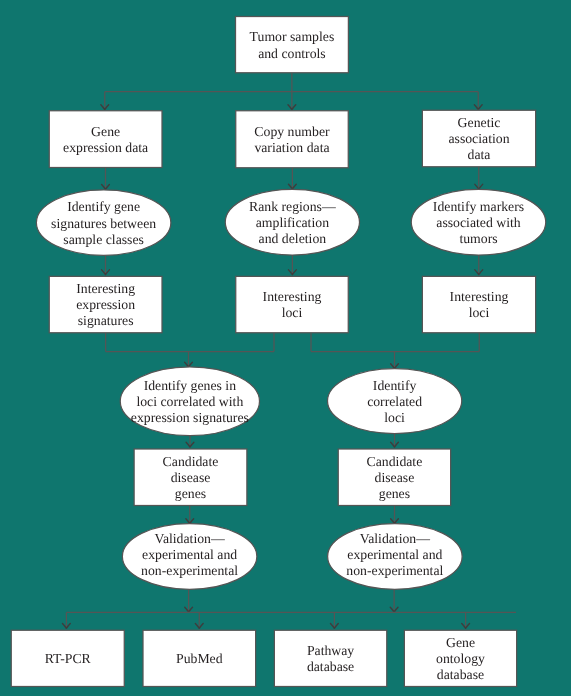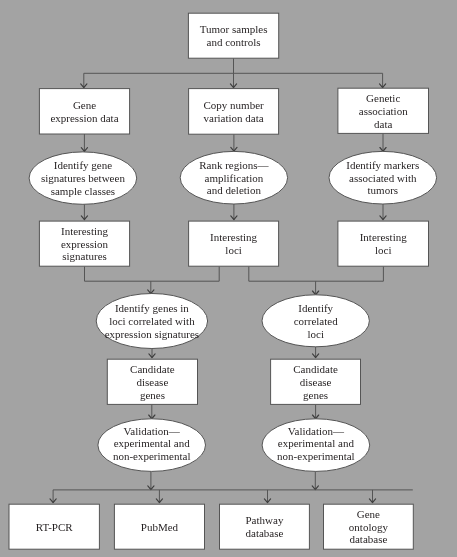--- a/index.html
+++ b/index.html
@@ -1,18 +1,18 @@
 <!DOCTYPE html>
 <html><head>
 <meta charset="utf-8">
 <title>Flowchart</title>
 <style>
   html,body{margin:0;padding:0;background:#ffffff;}
   body{width:457px;height:557px;overflow:hidden;font-family:"Liberation Serif",serif;}
-  #stage{position:relative;width:457px;height:557px;background:#a3a3a3;}
+  #stage{position:relative;width:457px;height:557px;background:#0f766e;}
   svg{display:block;shape-rendering:geometricPrecision;}
 
   .node-text{font-family:"Liberation Serif",serif;font-size:11px;fill:#231f20;text-anchor:middle;}
 </style>
 </head>
 <body>
 
 <div id="stage">
   <svg id="chart" width="457" height="557" viewBox="0 0 457 557">
       <rect x="0" y="0" width="1" height="1" fill="#ffffff" style="mix-blend-mode:multiply"></rect>

